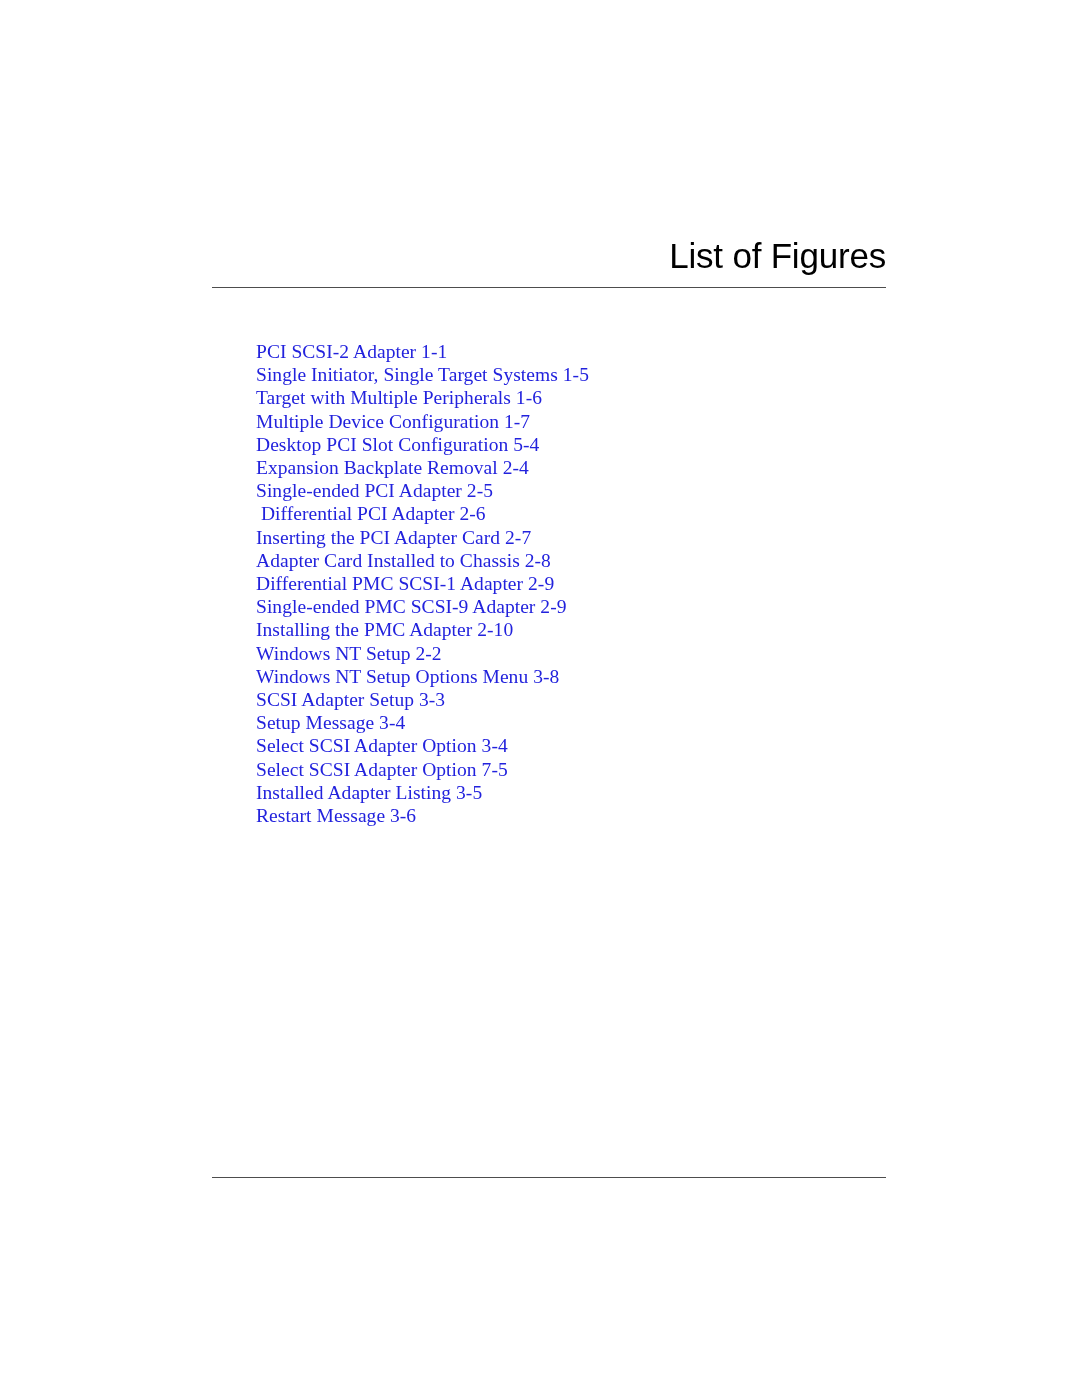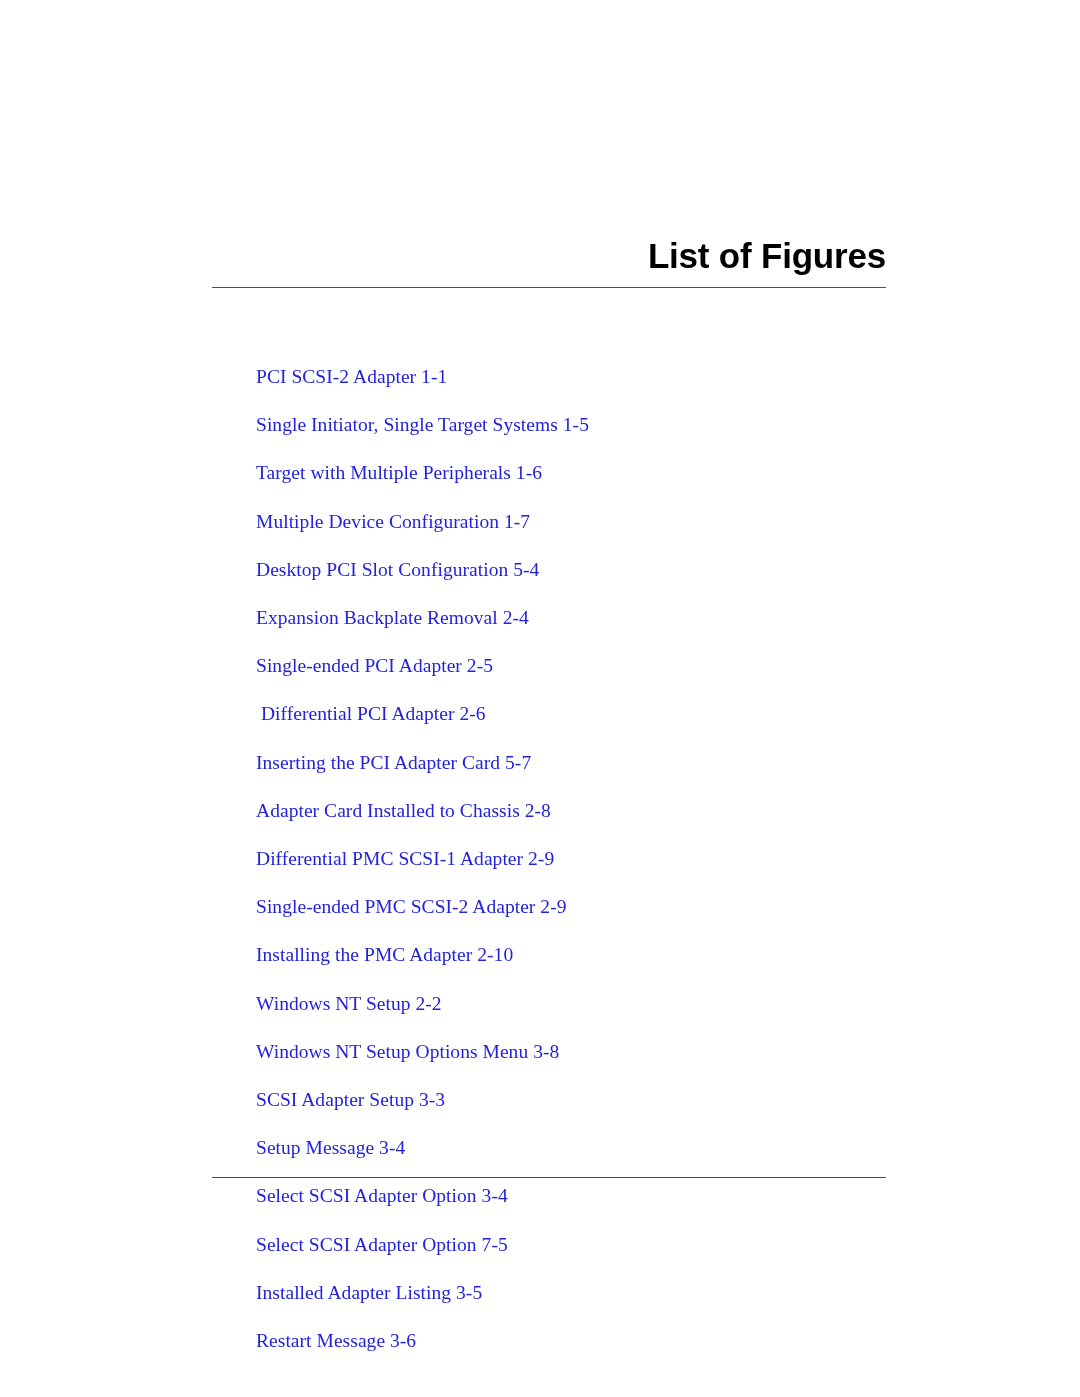--- a/index.html
+++ b/index.html
@@ -25,21 +25,21 @@
   
   .header-block {
     position: absolute;
     left: 212px;
     top: 236px;
     width: 674px;
   }
 
   .page-title {
     font-family: "Liberation Sans", sans-serif;
-    font-weight: bold;
+    font-weight: normal;
     font-size: 35px;
     line-height: 40px;
     color: #000000;
     text-align: right;
     letter-spacing: -0.2px;
     white-space: nowrap;
   }
 
   .rule-top {
     margin-top: 11px;
@@ -59,21 +59,20 @@
     padding: 0;
   }
 
   .figure-entry {
     font-family: "Liberation Serif", serif;
     font-size: 19.5px;
     line-height: 23.2px;
     color: #2222dd;
     white-space: pre;
     letter-spacing: 0.05px;
-    margin-top: 25px;
   }
 
   
   .rule-bottom {
     position: absolute;
     left: 212px;
     top: 1177px;
     width: 674px;
     height: 0;
     border-top: 1.6px solid #4d4d4d;
@@ -91,24 +90,24 @@
 
   <ul class="figure-list">
       <li class="figure-entry">PCI SCSI-2 Adapter 1-1</li>
       <li class="figure-entry">Single Initiator, Single Target Systems 1-5</li>
       <li class="figure-entry">Target with Multiple Peripherals 1-6</li>
       <li class="figure-entry">Multiple Device Configuration 1-7</li>
       <li class="figure-entry">Desktop PCI Slot Configuration 5-4</li>
       <li class="figure-entry">Expansion Backplate Removal 2-4</li>
       <li class="figure-entry">Single-ended PCI Adapter 2-5</li>
       <li class="figure-entry"> Differential PCI Adapter 2-6</li>
-      <li class="figure-entry">Inserting the PCI Adapter Card 5-7</li>
+      <li class="figure-entry">Inserting the PCI Adapter Card 2-7</li>
       <li class="figure-entry">Adapter Card Installed to Chassis 2-8</li>
       <li class="figure-entry">Differential PMC SCSI-1 Adapter 2-9</li>
-      <li class="figure-entry">Single-ended PMC SCSI-2 Adapter 2-9</li>
+      <li class="figure-entry">Single-ended PMC SCSI-9 Adapter 2-9</li>
       <li class="figure-entry">Installing the PMC Adapter 2-10</li>
       <li class="figure-entry">Windows NT Setup 2-2</li>
       <li class="figure-entry">Windows NT Setup Options Menu 3-8</li>
       <li class="figure-entry">SCSI Adapter Setup 3-3</li>
       <li class="figure-entry">Setup Message 3-4</li>
       <li class="figure-entry">Select SCSI Adapter Option 3-4</li>
       <li class="figure-entry">Select SCSI Adapter Option 7-5</li>
       <li class="figure-entry">Installed Adapter Listing 3-5</li>
       <li class="figure-entry">Restart Message 3-6</li>
     </ul>

